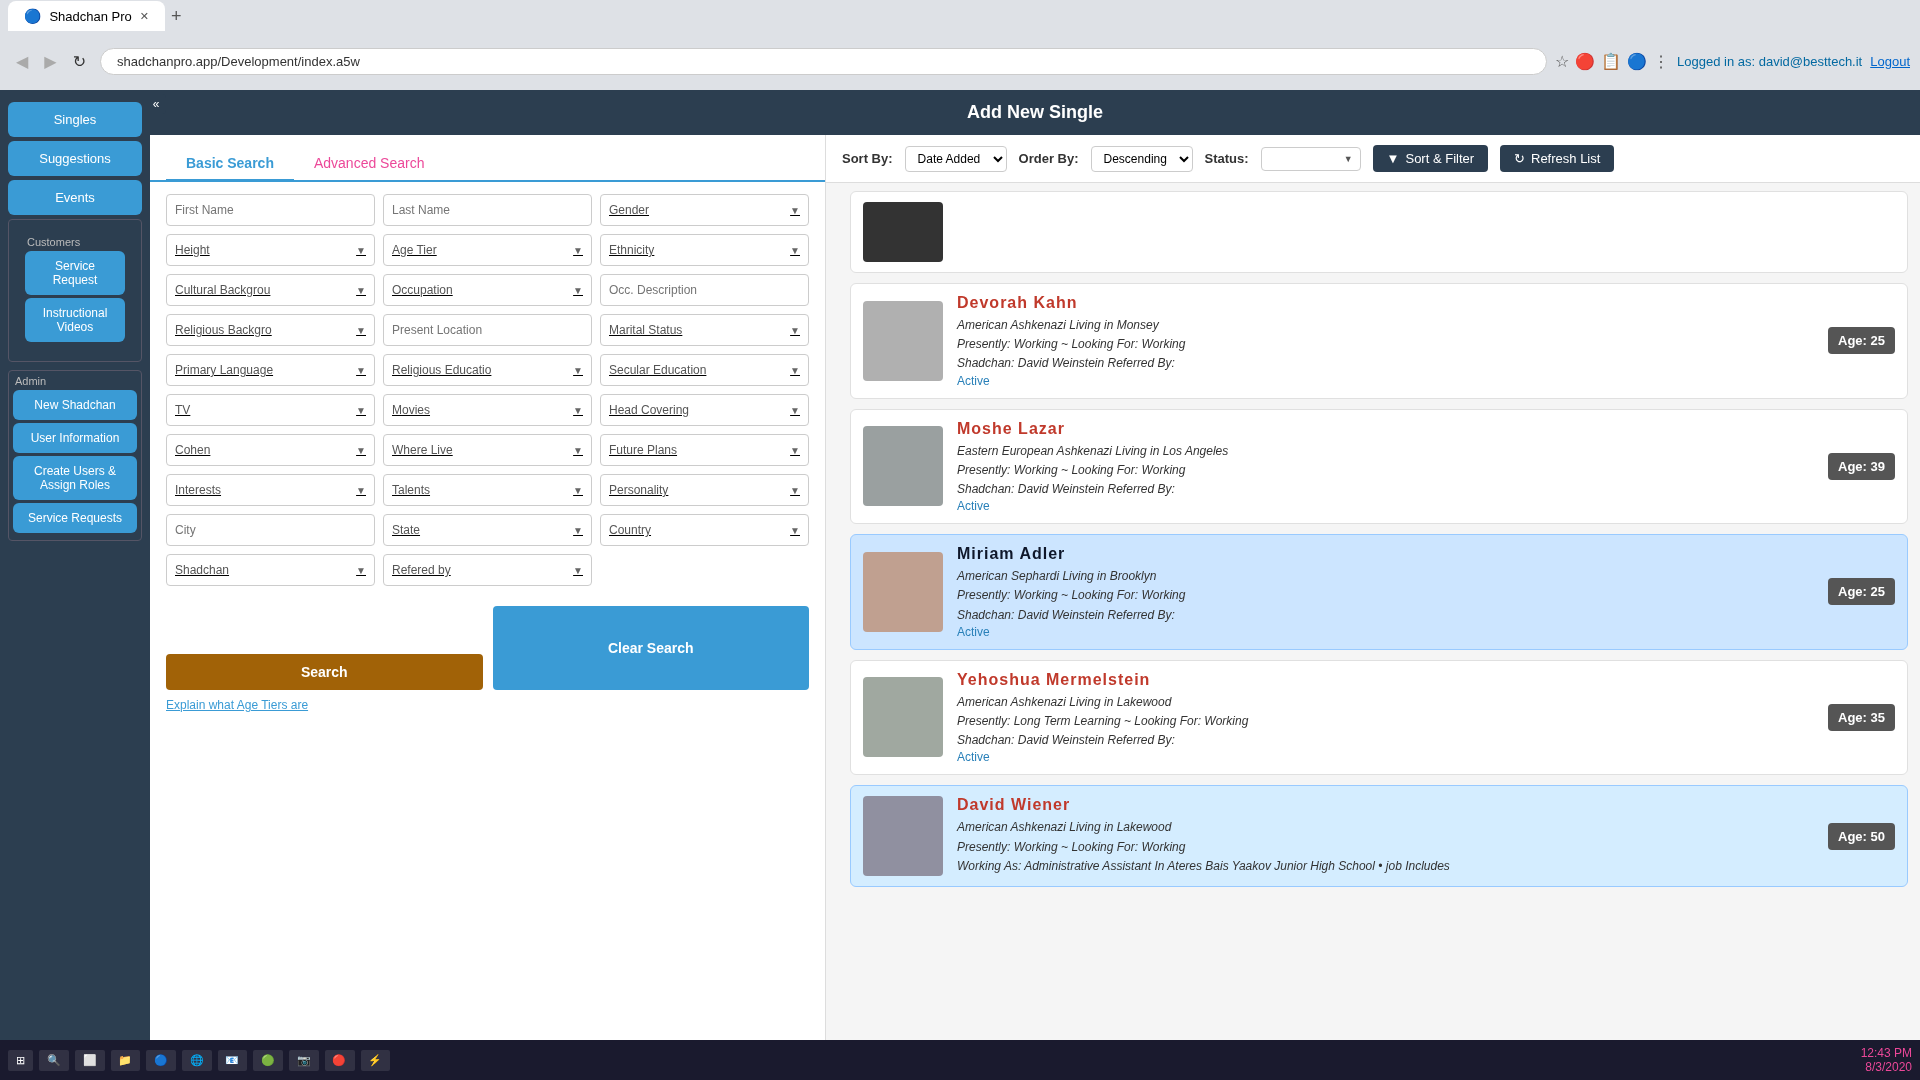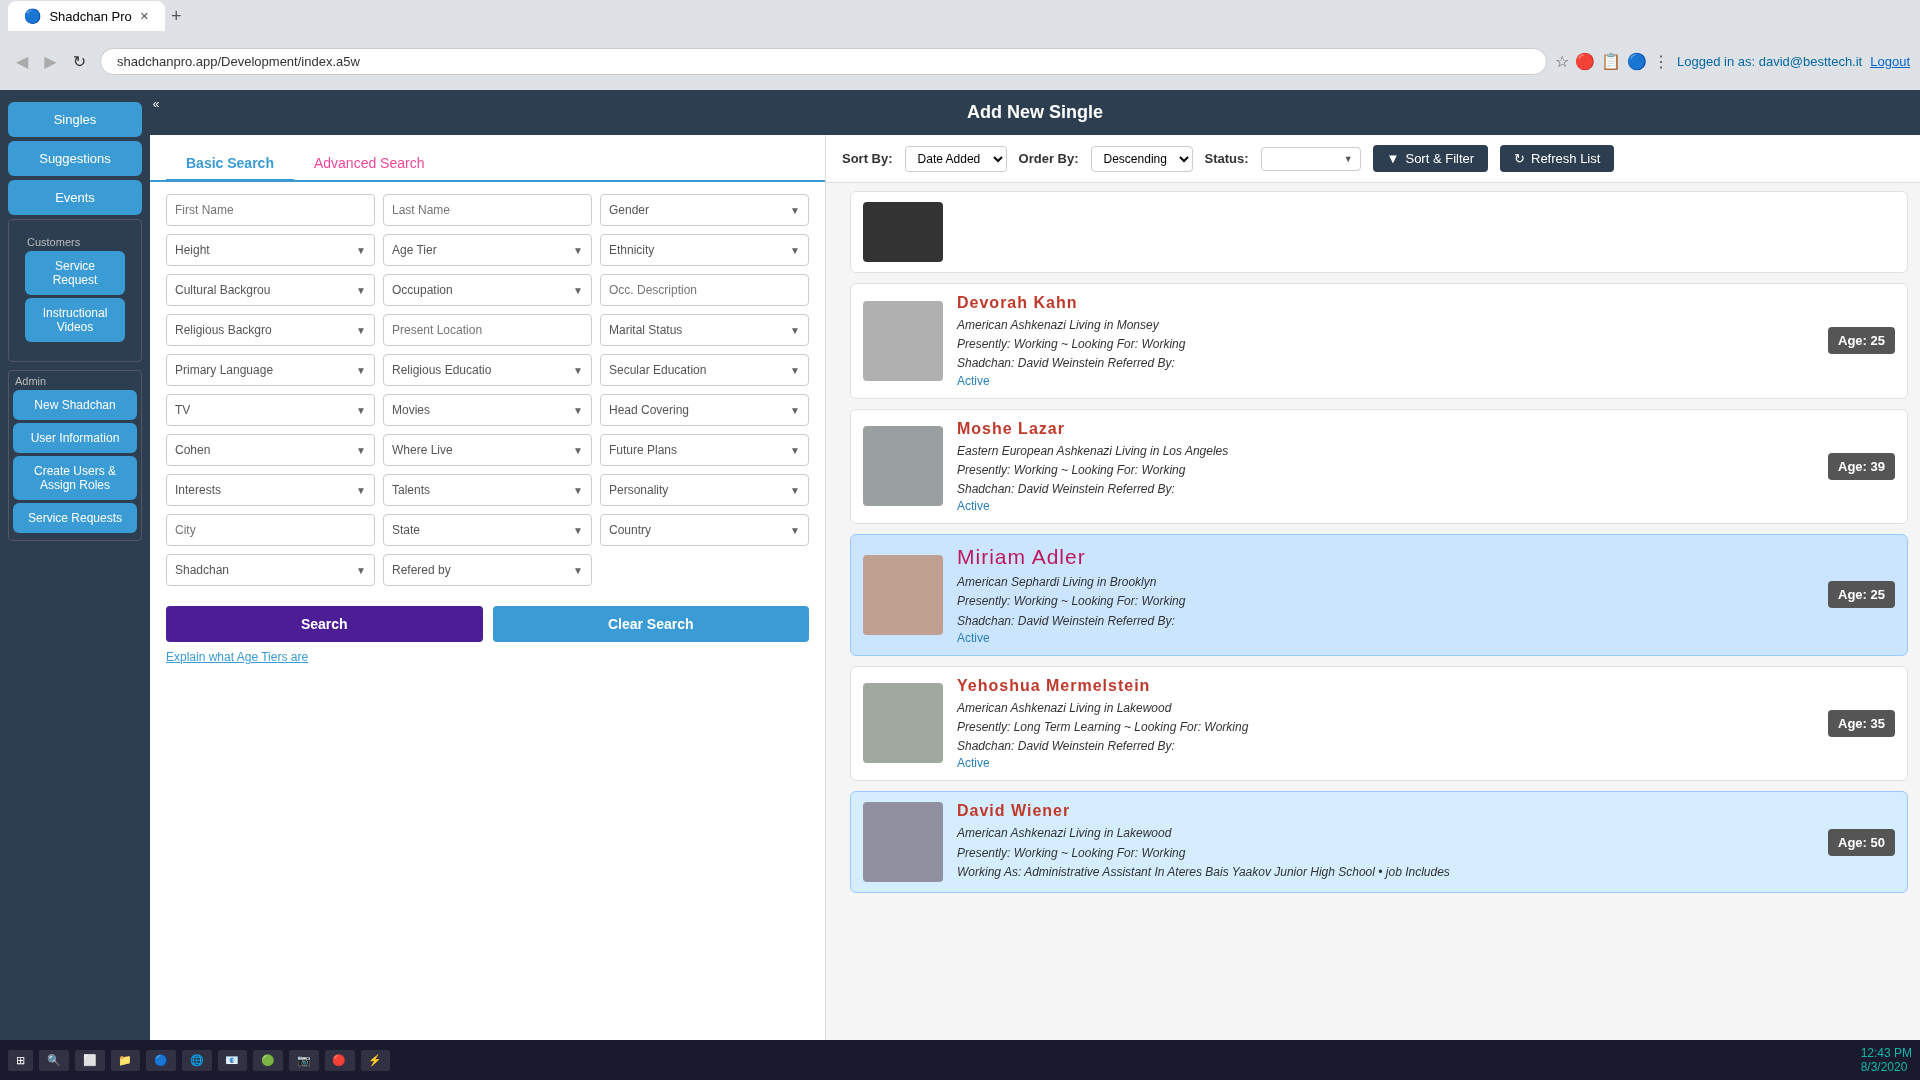--- a/index.html
+++ b/index.html
@@ -40,61 +40,61 @@
     
     .search-panel { width: 676px; background: #fff; border-right: 1px solid #ddd; display: flex; flex-direction: column; flex-shrink: 0; padding: 0; overflow-y: auto; }
     .search-tabs { display: flex; padding: 12px 16px 0; gap: 0; border-bottom: 2px solid #3a9bd5; }
     .search-tab { padding: 8px 20px; cursor: pointer; font-size: 14px; color: #ec4899; border-bottom: 3px solid transparent; margin-bottom: -2px; }
     .search-tab.active { color: #3a9bd5; border-bottom: 3px solid #3a9bd5; font-weight: 600; }
 
     
     .filter-grid { padding: 12px 16px; display: grid; grid-template-columns: 1fr 1fr 1fr; gap: 8px; }
     .filter-field { display: flex; align-items: center; border: 1px solid #ccc; border-radius: 4px; padding: 4px 8px; background: #fff; min-height: 32px; }
     .filter-field input { border: none; outline: none; font-size: 12px; flex: 1; background: transparent; }
-    .filter-dropdown { display: flex; align-items: center; border: 1px solid #ccc; border-radius: 4px; padding: 4px 8px; background: #fff; min-height: 32px; cursor: pointer; }
+    .filter-dropdown { display: flex; align-items: center; border: 1px solid #ccc; border-radius: 4px; padding: 4px 8px; background: #fff; min-height: 32px; cursor: pointer; text-decoration: underline; }
     .filter-label { font-size: 12px; color: #555; flex: 1; }
     .chevron { font-size: 10px; color: #666; }
 
     .search-actions { padding: 8px 16px 4px; display: flex; gap: 10px; }
-    .btn-search { background: #4c1d95; color: #fff; border: none; border-radius: 4px; padding: 10px 30px; font-size: 14px; cursor: pointer; flex: 1; font-weight: 600; }
+    .btn-search { background: #a16207; color: #fff; border: none; border-radius: 4px; padding: 10px 30px; font-size: 14px; cursor: pointer; flex: 1; font-weight: 600; margin-top: 48px; }
     .btn-clear { background: #3a9bd5; color: #fff; border: none; border-radius: 4px; padding: 10px 30px; font-size: 14px; cursor: pointer; flex: 1; font-weight: 600; }
     .explain-link { color: #3a9bd5; font-size: 12px; padding: 4px 16px 12px; text-decoration: underline; cursor: pointer; display: block; }
 
     
     .results-panel { flex: 1; display: flex; flex-direction: column; overflow: hidden; }
     .results-header { background: #fff; padding: 10px 16px; display: flex; align-items: center; gap: 12px; border-bottom: 1px solid #ddd; flex-shrink: 0; }
     .results-header-label { font-size: 13px; font-weight: bold; color: #333; }
     .sort-select { border: 1px solid #ccc; border-radius: 4px; padding: 4px 8px; font-size: 12px; background: #fff; cursor: pointer; }
     .header-btn { padding: 6px 14px; border: none; border-radius: 4px; font-size: 13px; cursor: pointer; display: flex; align-items: center; gap: 6px; font-weight: 500; }
     .btn-sort-filter { background: #2c3e50; color: #fff; }
     .btn-refresh { background: #2c3e50; color: #fff; }
 
     .results-list { flex: 1; overflow-y: auto; padding: 8px 12px; background: #f5f5f5; }
     .result-card { background: #fff; border-radius: 6px; margin-bottom: 10px; display: flex; align-items: center; padding: 10px 12px; gap: 14px; border: 1px solid #e0e0e0; margin-left: 12px; }
     .result-card.highlighted { background: #cce5ff; border: 1px solid #99caff; }
     .result-card.highlighted2 { background: #d4edff; border: 1px solid #99caff; }
     .result-photo-placeholder { width: 80px; height: 80px; background: #888; border-radius: 4px; flex-shrink: 0; }
     .result-info { flex: 1; }
     .result-name { font-size: 16px; font-weight: bold; color: #c0392b; margin-bottom: 4px; letter-spacing: 1px; }
-    .result-name-blue { font-size: 21px; font-weight: normal; color: #be185d; margin-bottom: 4px; letter-spacing: 1px; }
+    .result-name-blue { font-size: 16px; font-weight: bold; color: #0f172a; margin-bottom: 4px; letter-spacing: 1px; }
     .result-detail { font-size: 12px; color: #333; line-height: 1.6; font-style: italic; }
     .result-status { font-size: 12px; color: #2980b9; }
     .result-age { background: #555; color: #fff; padding: 6px 10px; border-radius: 4px; font-size: 13px; font-weight: bold; white-space: nowrap; }
     .results-footer { background: #fff; padding: 8px 16px; display: flex; justify-content: space-between; border-top: 1px solid #ddd; font-size: 13px; color: #333; }
     .top-photo { width: 80px; height: 60px; background: #333; border-radius: 4px; }
 
     
     .results-list::-webkit-scrollbar { width: 8px; }
     .results-list::-webkit-scrollbar-track { background: #f0f0f0; }
     .results-list::-webkit-scrollbar-thumb { background: #aaa; border-radius: 4px; }
 
     
     .taskbar { position: fixed; bottom: 0; left: 0; width: 1920px; height: 40px; background: #1a1a2e; display: flex; align-items: center; padding: 0 8px; gap: 6px; }
     .taskbar-btn { background: rgba(255,255,255,0.1); border: none; color: #fff; padding: 4px 8px; font-size: 11px; cursor: pointer; border-radius: 2px; }
-    .taskbar-time { margin-left: auto; color: #14b8a6; font-size: 12px; }
+    .taskbar-time { margin-left: auto; color: #ec4899; font-size: 12px; text-align: right; }
 
     .status-select-wrapper { position: relative; display: inline-flex; align-items: center; }
     .status-select-wrapper select { padding: 4px 24px 4px 8px; border: 1px solid #ccc; border-radius: 4px; font-size: 12px; appearance: none; background: #fff; cursor: pointer; min-width: 100px; }
     .status-select-wrapper::after { content: '▼'; font-size: 9px; position: absolute; right: 8px; pointer-events: none; color: #555; }
     .section-border { border: 1px solid #556; margin: 4px 8px; border-radius: 4px; padding: 16px; }
     .section-header { color: #bbb; font-size: 11px; margin-bottom: 3px; padding: 0 2px; }
     .admin-section-border { border: 1px solid #556; margin: 4px 8px; border-radius: 4px; padding: 4px; }
   </style>
 </head>
 <body>

